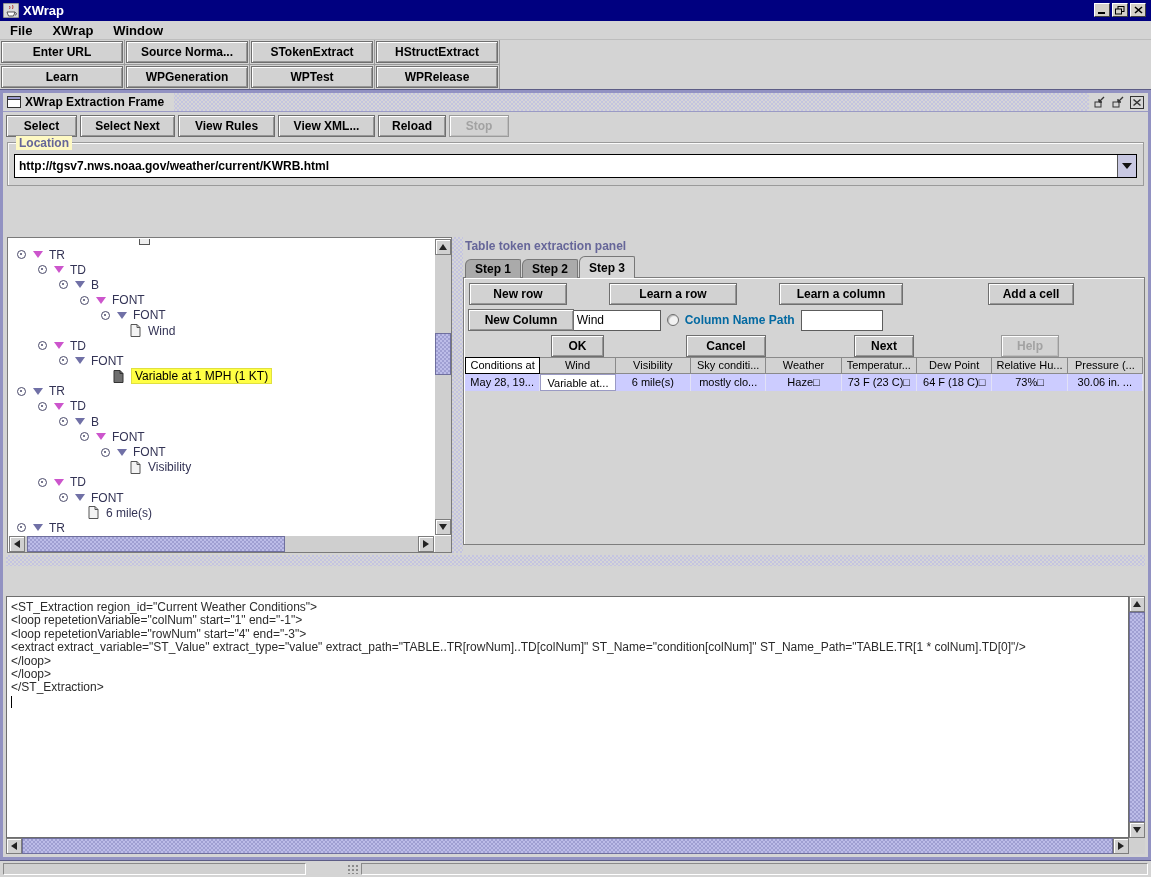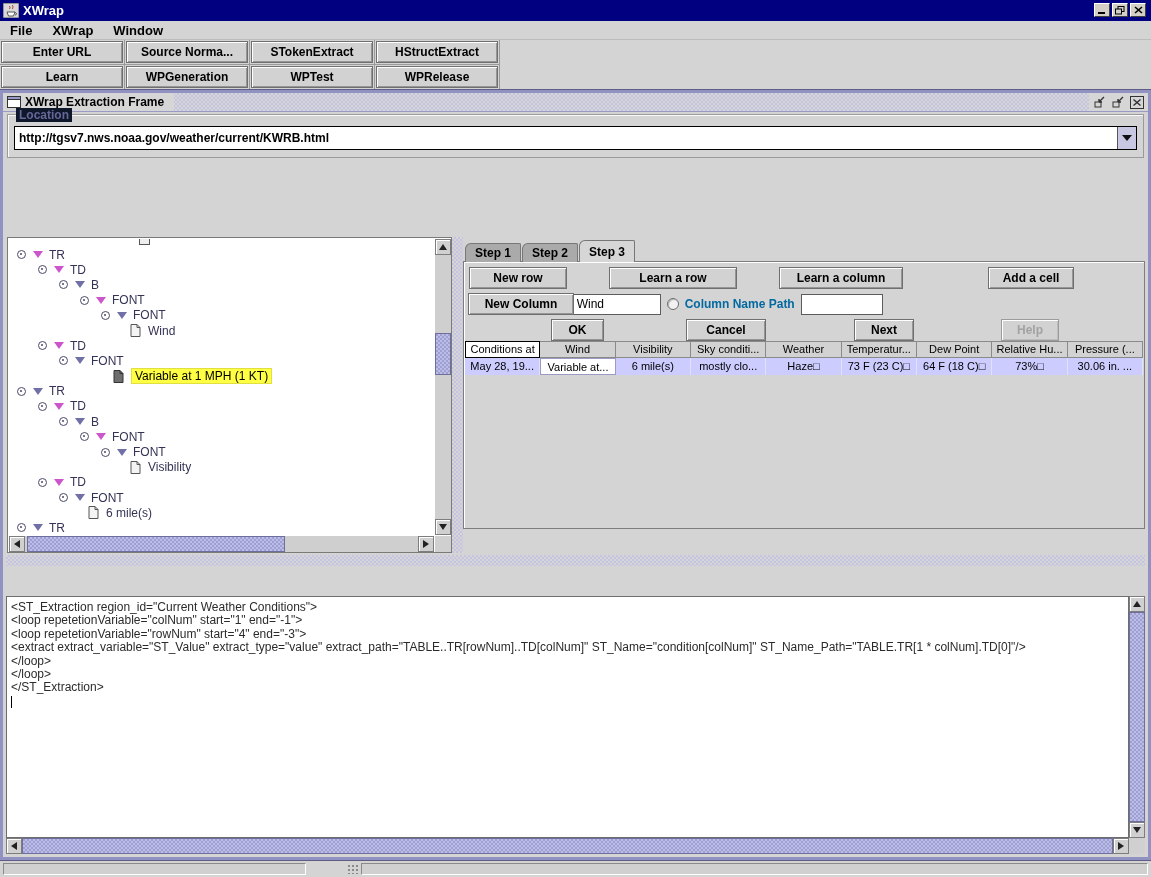--- a/index.html
+++ b/index.html
@@ -40,21 +40,21 @@
   .if-titlebar .patch { background:#d6d6d6; display:flex; align-items:center; height:100%; padding:0 4px; }
   .if-title { font-weight:bold; font-size:12px; color:#000; padding-right:6px; }
   .if-controls { margin-left:auto; display:flex; gap:3px; background:#d6d6d6; height:100%; align-items:center; padding:0 4px; }
   .ifbtn { width:15px; height:14px; display:flex; align-items:center; justify-content:center; }
 
   .if-toolbar { height:28px; display:flex; align-items:center; gap:3px; padding-left:3px; background:#d4d4d4; }
 
   
   .location { position:relative; margin:2px 4px 0 4px; height:44px; border:1px solid #9a9a9a;
               box-shadow: inset 1px 1px 0 rgba(255,255,255,.9); }
-  .location .lab { position:absolute; left:8px; top:-7px; background:#0f172a; padding:0 3px;
+  .location .lab { position:absolute; left:8px; top:-7px; background:#fef9c3; padding:0 3px;
                    font: bold 12px "Liberation Sans", sans-serif; color:#666699; }
   .combo { position:absolute; left:6px; right:6px; top:11px; height:24px; display:flex; border:1px solid #000; background:#fff; }
   .combo input { flex:1; border:none; outline:none; font: bold 12px "Liberation Sans", sans-serif; padding:0 4px; background:#fff; }
   .combo .drop { width:19px; background:#c8c8e2; border-left:1px solid #555; display:flex; align-items:center; justify-content:center; }
   .tri-down { width:0; height:0; border-left:5px solid transparent; border-right:5px solid transparent; border-top:6px solid #111; }
 
   
   .split { position:absolute; left:3px; right:3px; top:144px; height:316px; }
   .tree-panel { position:absolute; left:1px; top:0; width:445px; height:316px; background:#fff; border:1px solid #7a7a7a; }
   .divider-v { position:absolute; left:446px; top:0; width:11px; height:316px; }
@@ -231,20 +231,28 @@
         </div>
         <div class="ifbtn">
           <svg width="14" height="13">
             <rect x="0.5" y="0.5" width="13" height="12" fill="#d6d6d6" stroke="#333"></rect>
             <path d="M3.5 3.5 L10.5 9.5 M10.5 3.5 L3.5 9.5" stroke="#333" stroke-width="1.5"></path>
           </svg>
         </div>
       </div>
     </div>
 
+    <div class="if-toolbar">
+      <div class="btn" style="width:71px">Select</div>
+      <div class="btn" style="width:95px">Select Next</div>
+      <div class="btn" style="width:97px">View Rules</div>
+      <div class="btn" style="width:97px">View XML...</div>
+      <div class="btn" style="width:68px">Reload</div>
+      <div class="btn disabled" style="width:60px">Stop</div>
+    </div>
 
     <div class="location">
       <span class="lab">Location</span>
       <div class="combo">
         <input value="http://tgsv7.nws.noaa.gov/weather/current/KWRB.html" style="">
         <div class="drop">
           <span class="tri-down"></span>
         </div>
       </div>
     </div>
@@ -389,20 +397,21 @@
           <div class="sb-btn">
               <span class="arr-right"></span>
             </div>
         </div>
         <div class="sb-corner"></div>
       </div>
 
       <div class="divider-v stipple"></div>
 
       <div class="right-panel">
+        <div class="panel-title">Table token extraction panel</div>
 
         <div class="tabs">
           <div class="tab">Step 1</div>
           <div class="tab">Step 2</div>
           <div class="tab active">Step 3</div>
         </div>
 
         <div class="tab-body">
 
           <div class="prow" style="margin-top:3px">

